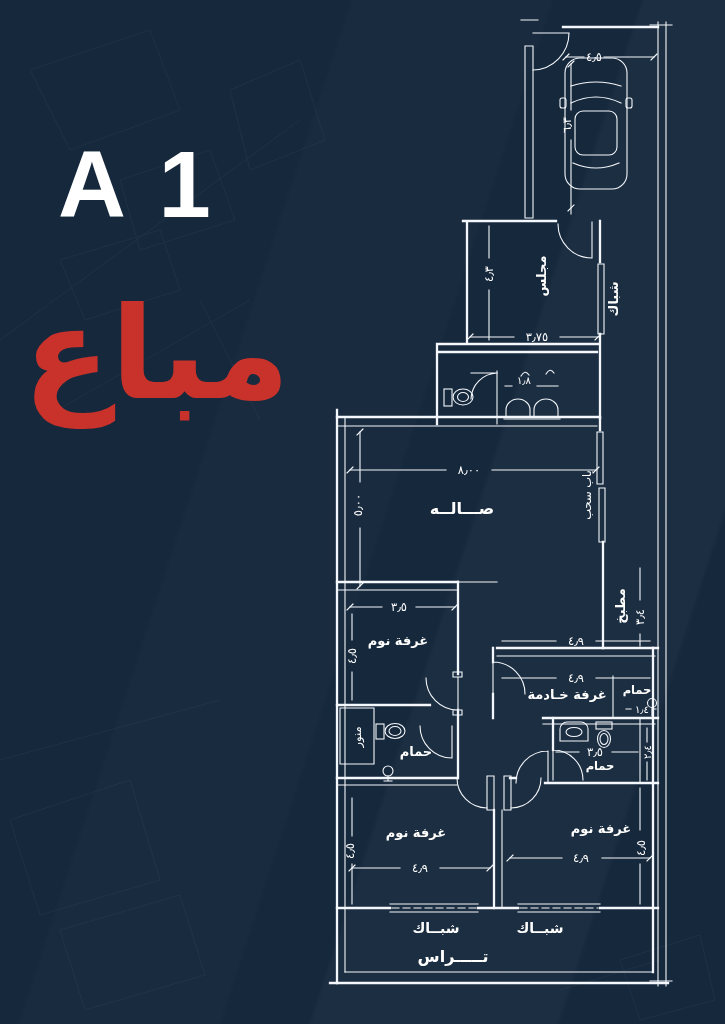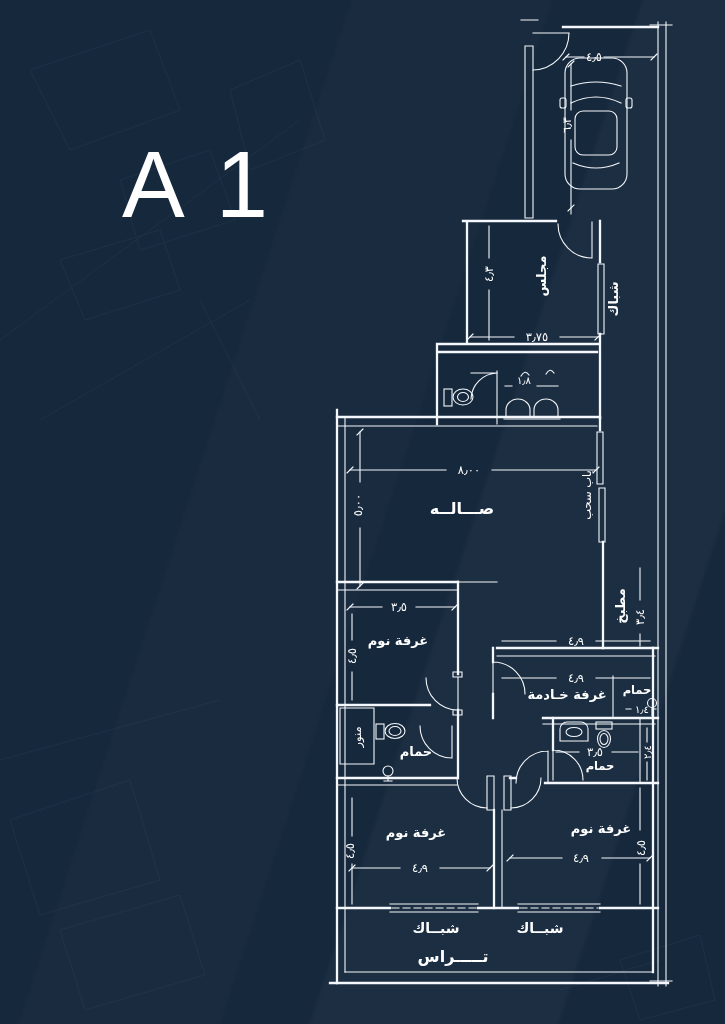--- a/index.html
+++ b/index.html
@@ -17,23 +17,23 @@
   .streaks{
     position:absolute;inset:0;pointer-events:none;
     background-image:
       linear-gradient(108deg, rgba(255,255,255,0) 60.5%, rgba(255,255,255,.028) 61%, rgba(255,255,255,.028) 84%, rgba(255,255,255,0) 84.5%),
       linear-gradient(108deg, rgba(255,255,255,0) 33%, rgba(255,255,255,.016) 33.5%, rgba(255,255,255,.016) 52%, rgba(255,255,255,0) 52.5%);
   }
   .map-decor{position:absolute;inset:0;opacity:.05;}
   .map-decor path{stroke:#a9c2e2;stroke-width:1;fill:none;}
   .unit-label{
     position:absolute;left:58px;top:138px;width:215px;
-    text-align:right;color:#ffffff;
+    text-align:left;color:#ffffff;
     font-family:"Liberation Sans","DejaVu Sans",sans-serif;
-    font-size:94px;font-weight:normal;letter-spacing:5px;line-height:1;
+    font-size:94px;font-weight:bold;letter-spacing:5px;line-height:1;
   }
   .status-label{
     position:absolute;left:30px;top:268px;width:260px;
     text-align:center;color:var(--accent);
     direction:rtl;
     font-family:"DejaVu Sans",sans-serif;
     font-size:128px;font-weight:bold;line-height:1.35;
   }
   svg.plan{position:absolute;left:0;top:0;}
   svg.plan path, svg.plan rect, svg.plan circle, svg.plan ellipse{
@@ -58,20 +58,21 @@
 
 <div class="page">
 
   <div class="streaks"></div>
 
   <svg class="map-decor" width="725" height="1024" viewBox="0 0 725 1024">
     <path d="M30,70 L150,30 L180,110 L70,150 Z M120,180 L210,150 L235,220 L140,250 Z M60,260 L160,230 L180,290 L85,320 Z M230,90 L300,60 L325,140 L250,170 Z M0,340 L300,120 M40,420 L250,300 M200,300 L260,420 M10,820 L130,780 L160,880 L40,915 Z M60,930 L180,895 L205,975 L85,1010 Z M0,760 L220,700 M620,960 L700,935 L715,1000 L640,1020 Z M560,990 L660,960"></path>
   </svg>
 
   <div class="unit-label">A 1</div>
+  <div class="status-label">مباع</div>
 
   <svg class="plan" width="725" height="1024" viewBox="0 0 725 1024">
 
     <g>
 
       <path class="t" d="M658,22 V986 M666,22 V986 M650,25 H672 M650,981 H672 M521,20 H538"></path>
 
       <path class="w" d="M563,27 H658"></path>
       <path class="t" d="M525,46 V218 M533,46 V218 M525,46 H533 M525,218 H533"></path>
 

